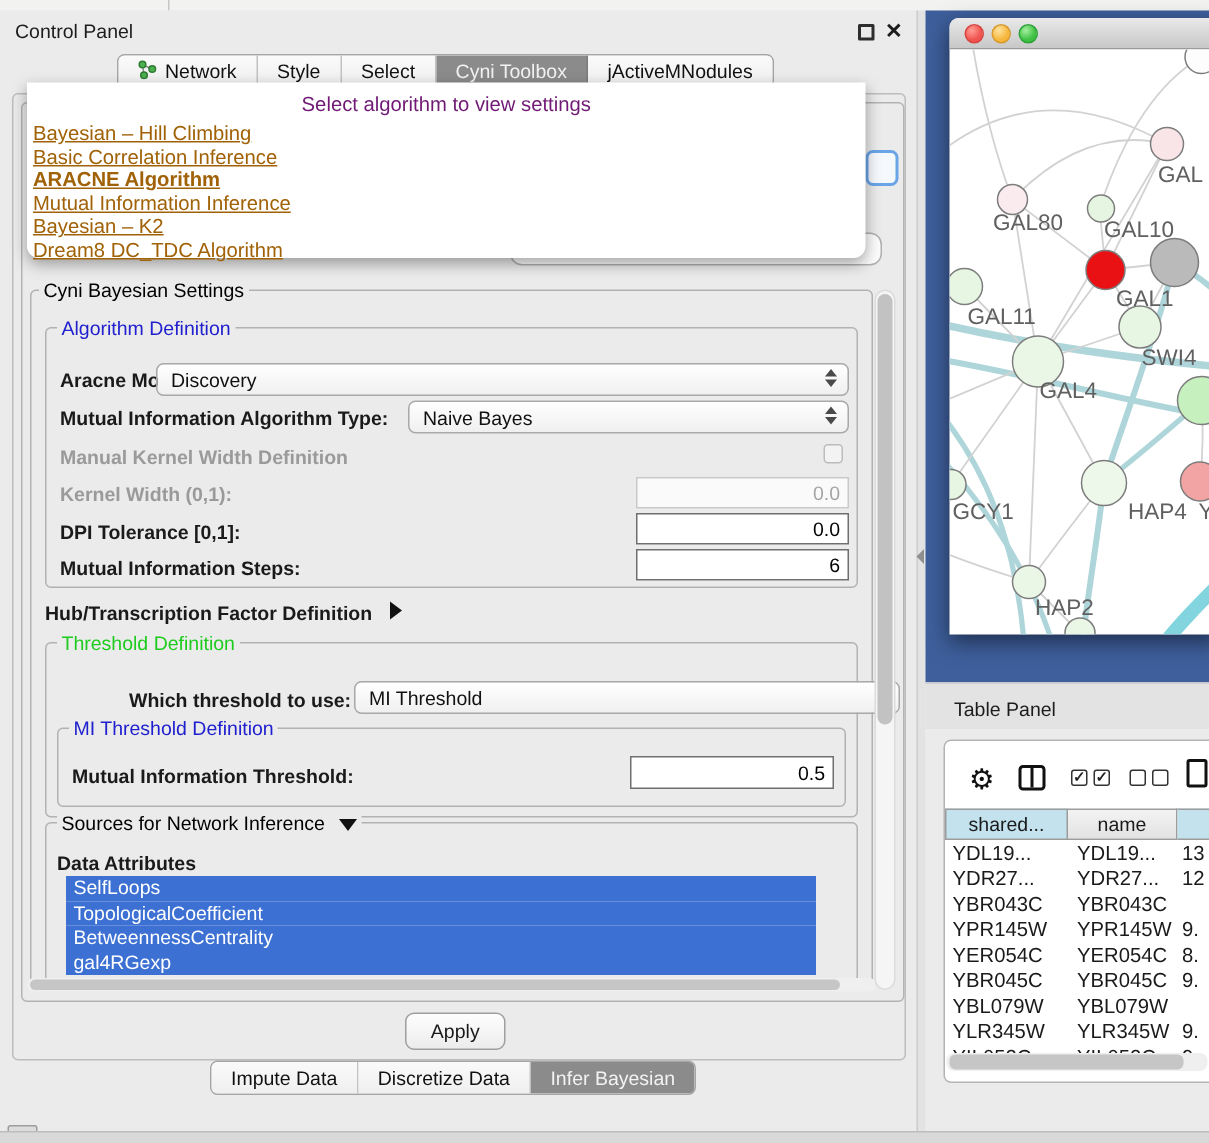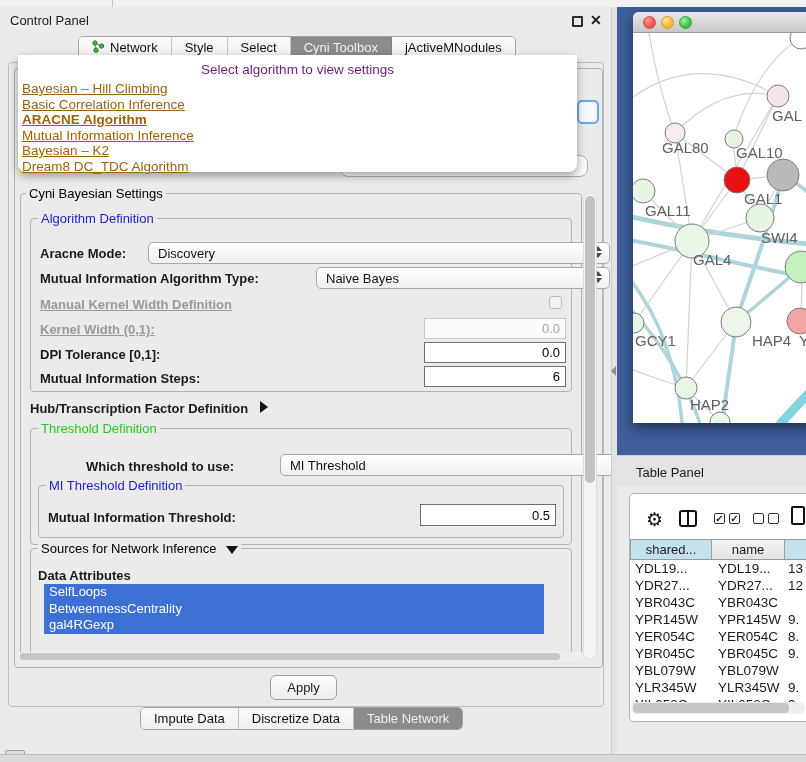--- a/index.html
+++ b/index.html
@@ -35,25 +35,25 @@
   .boxB { left:14px; top:61px; width:589px; height:600px; border:1px solid #b3b3b3; border-radius:4px; background:#ebebeb; }
 
   
   .gbox { position:absolute; border:1px solid #b2b2b2; border-radius:4px; }
   .gbox-title { position:absolute; font-size:13px; background:#ebebeb; padding:0 3px; white-space:nowrap; }
   .t-black { color:#000; }
   .t-blue  { color:#2020cf; }
   .t-green { color:#1ecb1e; }
 
   .lbl { position:absolute; font-size:13px; font-weight:bold; color:#1a1a1a; white-space:nowrap; }
-  .lbl.dis { color:#9a9a9a;text-decoration:underline; }
+  .lbl.dis { color:#9a9a9a; }
 
   .combo { position:absolute; height:22px; border:1px solid #a9a9a9; border-radius:5px;
            background:linear-gradient(#ffffff,#f0f0f0); font-size:13px; display:flex; align-items:center;
-           padding:0 22px 0 9px; color:#111;margin-left:44px; }
+           padding:0 22px 0 9px; color:#111; }
   .combo .arrows { position:absolute; right:7px; top:3px; display:flex; flex-direction:column; gap:2px; }
   .combo .arrows i { display:block; width:0; height:0; border-left:4px solid transparent; border-right:4px solid transparent; }
   .combo .arrows i.up { border-bottom:5px solid #4a4a4a; }
   .combo .arrows i.dn { border-top:5px solid #4a4a4a; }
 
   .field { position:absolute; height:21px; border:1px solid #6f6f6f; background:#fff; font-size:13px;
            display:flex; align-items:center; justify-content:flex-end; padding:0 5px; color:#000; }
   .field.dis { border:1px solid #c9c9c9; background:#fafafa; color:#a5a5a5; }
 
   .checkbox { position:absolute; width:13px; height:13px; border:1px solid #bcbcbc; border-radius:3px; background:#f3f3f3; }
@@ -229,20 +229,21 @@
     <div class="field" style="left:420px;top:497px;width:136px;height:22px">0.5</div>
 
     <div class="gbox" style="left:30px;top:541px;width:542px;height:107px"></div>
     <span class="gbox-title t-black abs" style="left:38px;top:534px">
       <span>Sources for Network Inference</span>
       <span class="tri-down" style="margin-left:6px;position:relative;top:1px"></span>
     </span>
     <span class="lbl" style="left:38px;top:561px">Data Attributes</span>
     <div class="attr-list">
         <div class="attr-item">SelfLoops</div>
+        <div class="attr-item">TopologicalCoefficient</div>
         <div class="attr-item">BetweennessCentrality</div>
         <div class="attr-item">gal4RGexp</div>
       </div>
 
     <div class="hscroll" style="left:18px;top:645px;width:566px;height:9px">
       <div class="thumb" style="left:2px;width:540px"></div>
     </div>
     <div class="abs vscroll">
       <div class="thumb"></div>
     </div>
@@ -250,21 +251,21 @@
     <div class="abs apply-btn">Apply</div>
 
     <div class="abs tabbar bottom-tabbar">
         <div class="tab">
           <span>Impute Data</span>
         </div>
         <div class="tab">
           <span>Discretize Data</span>
         </div>
         <div class="tab sel">
-          <span>Table Network</span>
+          <span>Infer Bayesian</span>
         </div>
       </div>
 
     <div class="abs popup">
       <div class="ph">Select algorithm to view settings</div>
       <div class="dd-items">
           <div class="dd-item">Bayesian – Hill Climbing</div>
           <div class="dd-item">Basic Correlation Inference</div>
           <div class="dd-item bold">ARACNE Algorithm</div>
           <div class="dd-item">Mutual Information Inference</div>

